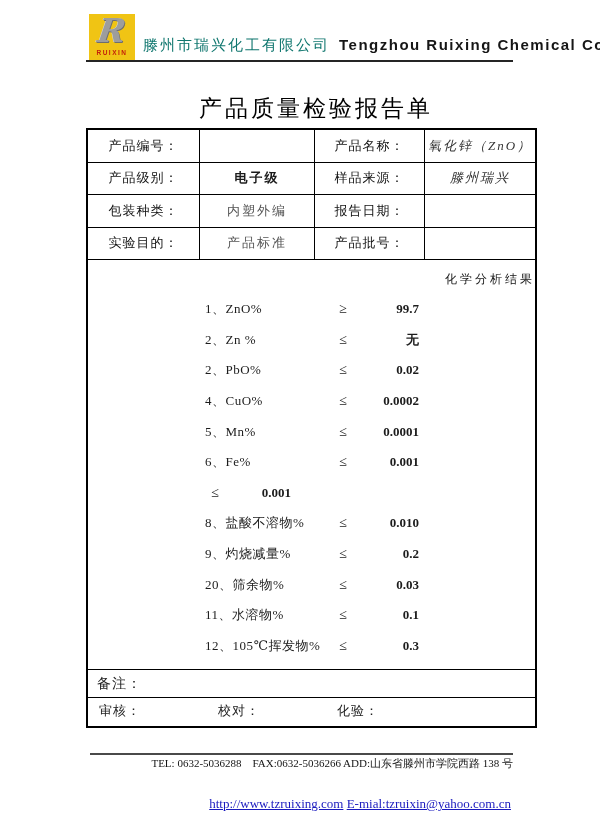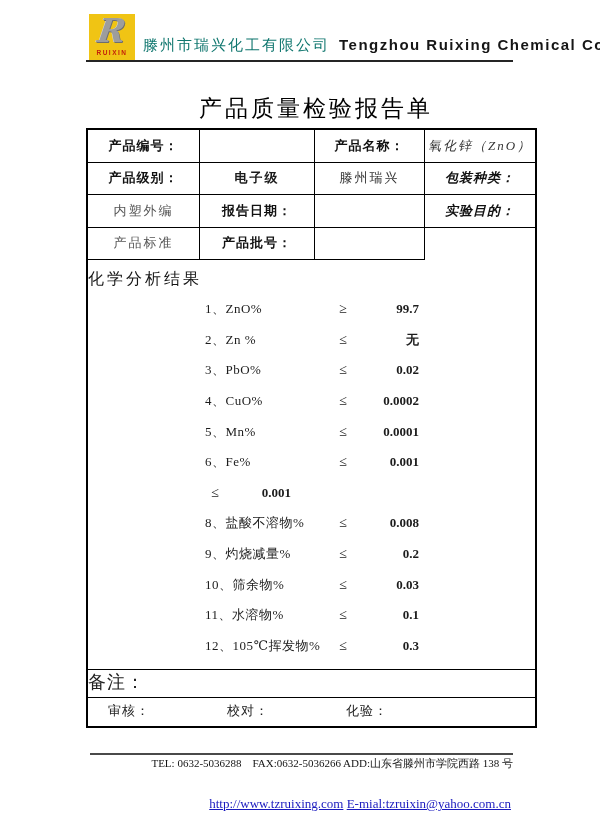--- a/index.html
+++ b/index.html
@@ -60,47 +60,47 @@
     grid-auto-rows: 32.5px; width: 100%;
   }
   .cell {
     border-right: 1.5px solid #000; border-bottom: 1.5px solid #000;
     display: flex; align-items: center; justify-content: center;
     font-size: 13px; overflow: hidden; white-space: nowrap;
   }
   .cell:nth-child(4n) { border-right: none; font-style: italic; }
   .lbl {
     font-family: "Liberation Sans", "DejaVu Sans", sans-serif;
-    font-weight: bold; color: #111; letter-spacing: 1px;
+    font-weight: normal; color: #111; letter-spacing: 1px;
   }
   .val { color: #333; letter-spacing: 2px; }
   .val-bold { font-family: Liberation Sans, sans-serif; font-weight: bold; color: #1a1a1a; }
   .val-light { color: #555; }
 
   .analysis {
     height: 410px; border-bottom: 1.5px solid #000; padding-top: 7px;
   }
   .analysis-title {
-    text-align: left; font-size: 16px; color: #161616; letter-spacing: 3px;
+    text-align: right; font-size: 12px; color: #161616; letter-spacing: 3px;
     height: 27px; line-height: 24px;
   }
   .analysis-row {
     display: flex; align-items: center; height: 30.6px; margin-left: 117px;
     white-space: nowrap;
   }
   .a-name { width: 128px; font-size: 13px; color: #1c1c1c; letter-spacing: 0.5px; }
   .a-op   { width: 20px; font-size: 14px; color: #1c1c1c; text-align: center; }
   .a-val  { width: 66px; font-size: 13px; color: #1c1c1c; text-align: right; font-weight: bold; }
 
   .remark-row {
-    height: 28px; border-bottom: 1.5px solid #000; display: flex; align-items: flex-start;
-    padding-left: 0; font-size: 18px; color: #222; letter-spacing: 1px;
+    height: 28px; border-bottom: 1.5px solid #000; display: flex; align-items: center;
+    padding-left: 9px; font-size: 14px; color: #222; letter-spacing: 1px;
   }
   .sign-row {
-    height: 26px; display: flex; align-items: center; padding-left: 20px;
+    height: 26px; display: flex; align-items: center; padding-left: 11px;
     font-size: 13px; color: #222; letter-spacing: 1px;
   }
   .sign-row span { display: inline-block; width: 119px; }
 
   
   .footer-rule {
     position: absolute; left: 90px; top: 753px; width: 423px; height: 2px;
     background: #4a4a4a;
   }
   .footer-line1 {
@@ -133,20 +133,21 @@
   <div class="report-table">
 
     <div class="info-grid">
       <div class="cell lbl">产品编号：</div>
       <div class="cell val"></div>
       <div class="cell lbl">产品名称：</div>
       <div class="cell val">氧化锌（ZnO）</div>
 
       <div class="cell lbl">产品级别：</div>
       <div class="cell val val-bold">电子级</div>
+      <div class="cell lbl">样品来源：</div>
       <div class="cell val">滕州瑞兴</div>
 
       <div class="cell lbl">包装种类：</div>
       <div class="cell val val-light">内塑外编</div>
       <div class="cell lbl">报告日期：</div>
       <div class="cell val"></div>
 
       <div class="cell lbl">实验目的：</div>
       <div class="cell val val-light">产品标准</div>
       <div class="cell lbl">产品批号：</div>
@@ -160,21 +161,21 @@
         <span class="a-name">1、ZnO%</span>
         <span class="a-op">≥</span>
         <span class="a-val">99.7</span>
       </div>
       <div class="analysis-row">
         <span class="a-name">2、Zn %</span>
         <span class="a-op">≤</span>
         <span class="a-val">无</span>
       </div>
       <div class="analysis-row">
-        <span class="a-name">3、PbO%</span>
+        <span class="a-name">2、PbO%</span>
         <span class="a-op">≤</span>
         <span class="a-val">0.02</span>
       </div>
       <div class="analysis-row">
         <span class="a-name">4、CuO%</span>
         <span class="a-op">≤</span>
         <span class="a-val">0.0002</span>
       </div>
       <div class="analysis-row">
         <span class="a-name">5、Mn%</span>
@@ -186,29 +187,29 @@
         <span class="a-op">≤</span>
         <span class="a-val">0.001</span>
       </div>
       <div class="analysis-row">
         <span class="a-op">≤</span>
         <span class="a-val">0.001</span>
       </div>
       <div class="analysis-row">
         <span class="a-name">8、盐酸不溶物%</span>
         <span class="a-op">≤</span>
-        <span class="a-val">0.008</span>
+        <span class="a-val">0.010</span>
       </div>
       <div class="analysis-row">
         <span class="a-name">9、灼烧减量%</span>
         <span class="a-op">≤</span>
         <span class="a-val">0.2</span>
       </div>
       <div class="analysis-row">
-        <span class="a-name">10、筛余物%</span>
+        <span class="a-name">20、筛余物%</span>
         <span class="a-op">≤</span>
         <span class="a-val">0.03</span>
       </div>
       <div class="analysis-row">
         <span class="a-name">11、水溶物%</span>
         <span class="a-op">≤</span>
         <span class="a-val">0.1</span>
       </div>
       <div class="analysis-row">
         <span class="a-name">12、105℃挥发物%</span>

